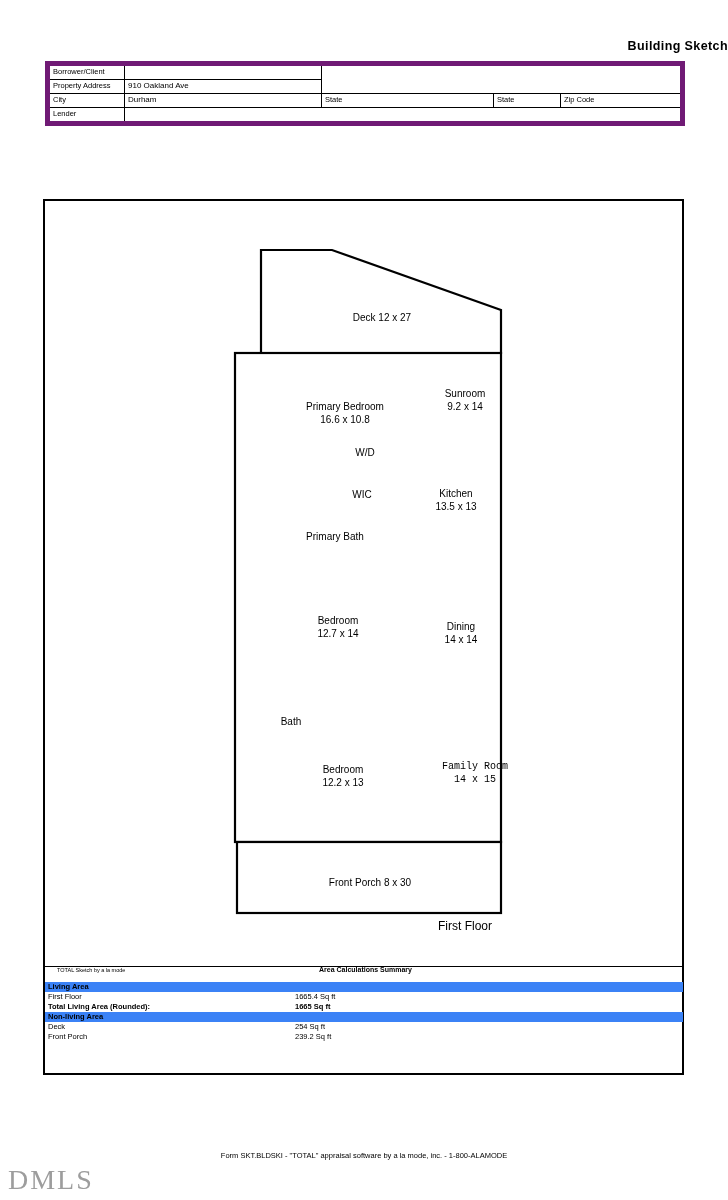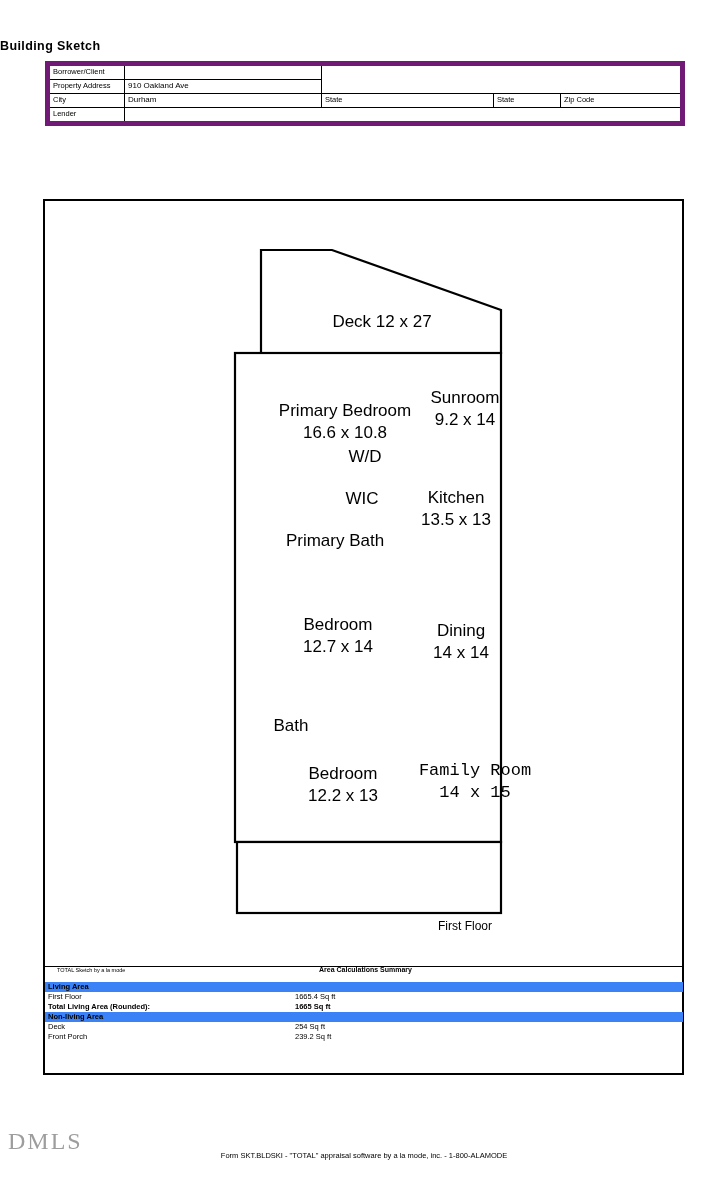--- a/index.html
+++ b/index.html
@@ -20,21 +20,21 @@
     position: absolute;
     inset: 0;
   }
 
   
   .doc-title {
     position: absolute;
     top: 39px;
     left: 0;
     width: 728px;
-    text-align: left;
+    text-align: right;
     font-size: 12.5px;
     font-weight: bold;
     letter-spacing: 0.4px;
   }
 
   
   .info-table {
     position: absolute;
     left: 45px;
     top: 61px;
@@ -80,21 +80,21 @@
     left: 0;
     top: 0;
     width: 641px;
     height: 876px;
     pointer-events: none;
   }
 
   .plan-label {
     position: absolute;
     text-align: center;
-    font-size: 17px;
+    font-size: 10px;
     line-height: 1.3;
     color: #000;
     white-space: nowrap;
   }
 
   .total-credit {
     position: absolute;
     left: 12px;
     top: 766px;
     font-size: 5.5px;
@@ -141,22 +141,22 @@
     position: absolute;
     left: 0;
     top: 1151px;
     width: 728px;
     text-align: center;
     font-size: 7.5px;
   }
   .watermark {
     position: absolute;
     left: 8px;
-    top: 1128px;
-    font-size: 24px;
+    top: 1164px;
+    font-size: 28px;
     letter-spacing: 2px;
     color: #9d9d9d;
     font-family: "Liberation Serif", serif;
   }
 </style>
 </head>
 <body>
 
 <div class="page">
 
@@ -240,20 +240,23 @@
     </div>
 
     <div class="plan-label" style="left:188px; top:562px; width:220px;">
       <span>Bedroom</span><br><span>12.2 x 13</span>
     </div>
 
     <div class="plan-label" style="left:330px; top:559px; width:200px;font-family:Liberation Mono, monospace;">
       <span>Family Room</span><br><span>14 x 15</span>
     </div>
 
+    <div class="plan-label" style="left:200px; top:675px; width:250px;">
+      <span>Front Porch 8 x 30</span>
+    </div>
 
     <div class="plan-label" style="left:330px; top:718px; width:180px; font-size:12px;">First Floor</div>
 
     <div class="summary-divider"></div>
     <div class="total-credit">TOTAL Sketch by a la mode</div>
     <div class="area-calc-title">Area Calculations Summary</div>
   </div>
 
   <div class="summary">
     <div class="row shaded">

